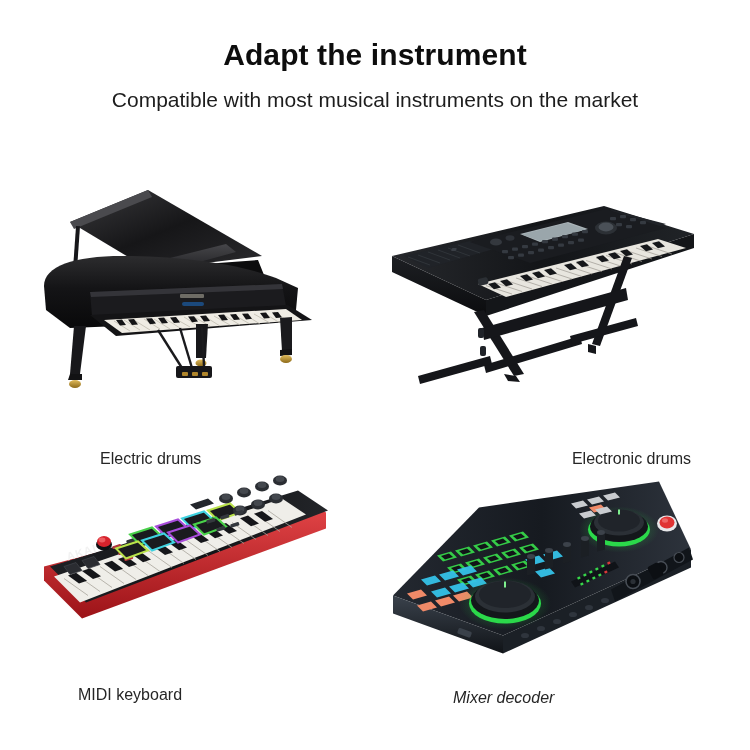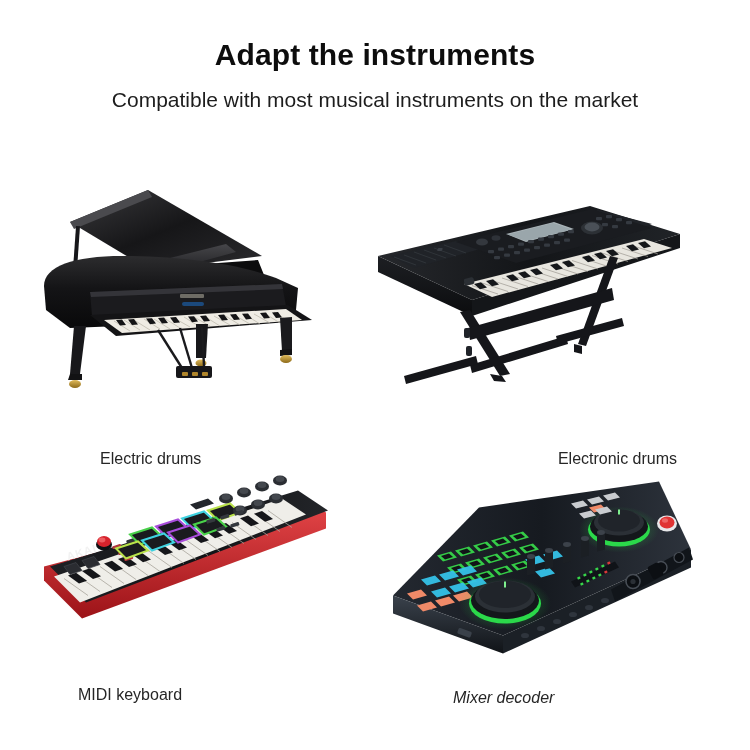--- a/index.html
+++ b/index.html
@@ -15,41 +15,41 @@
     font-size:30px;font-weight:bold;color:#0d0d0d;letter-spacing:.1px;
   }
   .subtitle{
     position:absolute;left:0;top:88px;width:750px;text-align:center;
     font-size:21px;font-weight:normal;color:#1d1d1d;
   }
 
   .grid{position:absolute;left:0;top:140px;width:750px;height:600px;}
   .cell{position:absolute;}
   .cell-0{left:30px;top:20px;width:340px;height:290px;}
-  .cell-1{left:360px;top:20px;width:345px;height:290px;text-align:center;}
+  .cell-1{left:374px;top:20px;width:345px;height:290px;text-align:center;}
   .cell-2{left:30px;top:305px;width:340px;height:280px;}
   .cell-3{left:375px;top:306px;width:345px;height:280px;font-style:italic;}
 
   .art{position:absolute;left:0;top:0;width:100%;height:235px;}
   .art svg{display:block;width:100%;height:100%;}
   .caption{
     position:absolute;left:0;width:100%;
     font-size:16px;color:#262626;
   }
   .cap-0{top:290px;padding-left:70px;}
   .cap-1{top:290px;padding-left:85px;}
   .cap-2{top:241px;padding-left:48px;}
   .cap-3{top:243px;padding-left:78px;}
 </style>
 </head>
 <body>
 
 <div class="page">
 
-  <div class="title">Adapt the instruments</div>
+  <div class="title">Adapt the instrument</div>
   <div class="subtitle">Compatible with most musical instruments on the market</div>
 
   <div class="grid">
 
     <div class="cell cell-0">
       <div class="art">
         <svg viewBox="0 0 340 235" xmlns="http://www.w3.org/2000/svg">
           <defs>
             <linearGradient id="pbody" x1="0" y1="0" x2="0" y2="1">
               <stop offset="0" stop-color="#2c2c2e"></stop>

